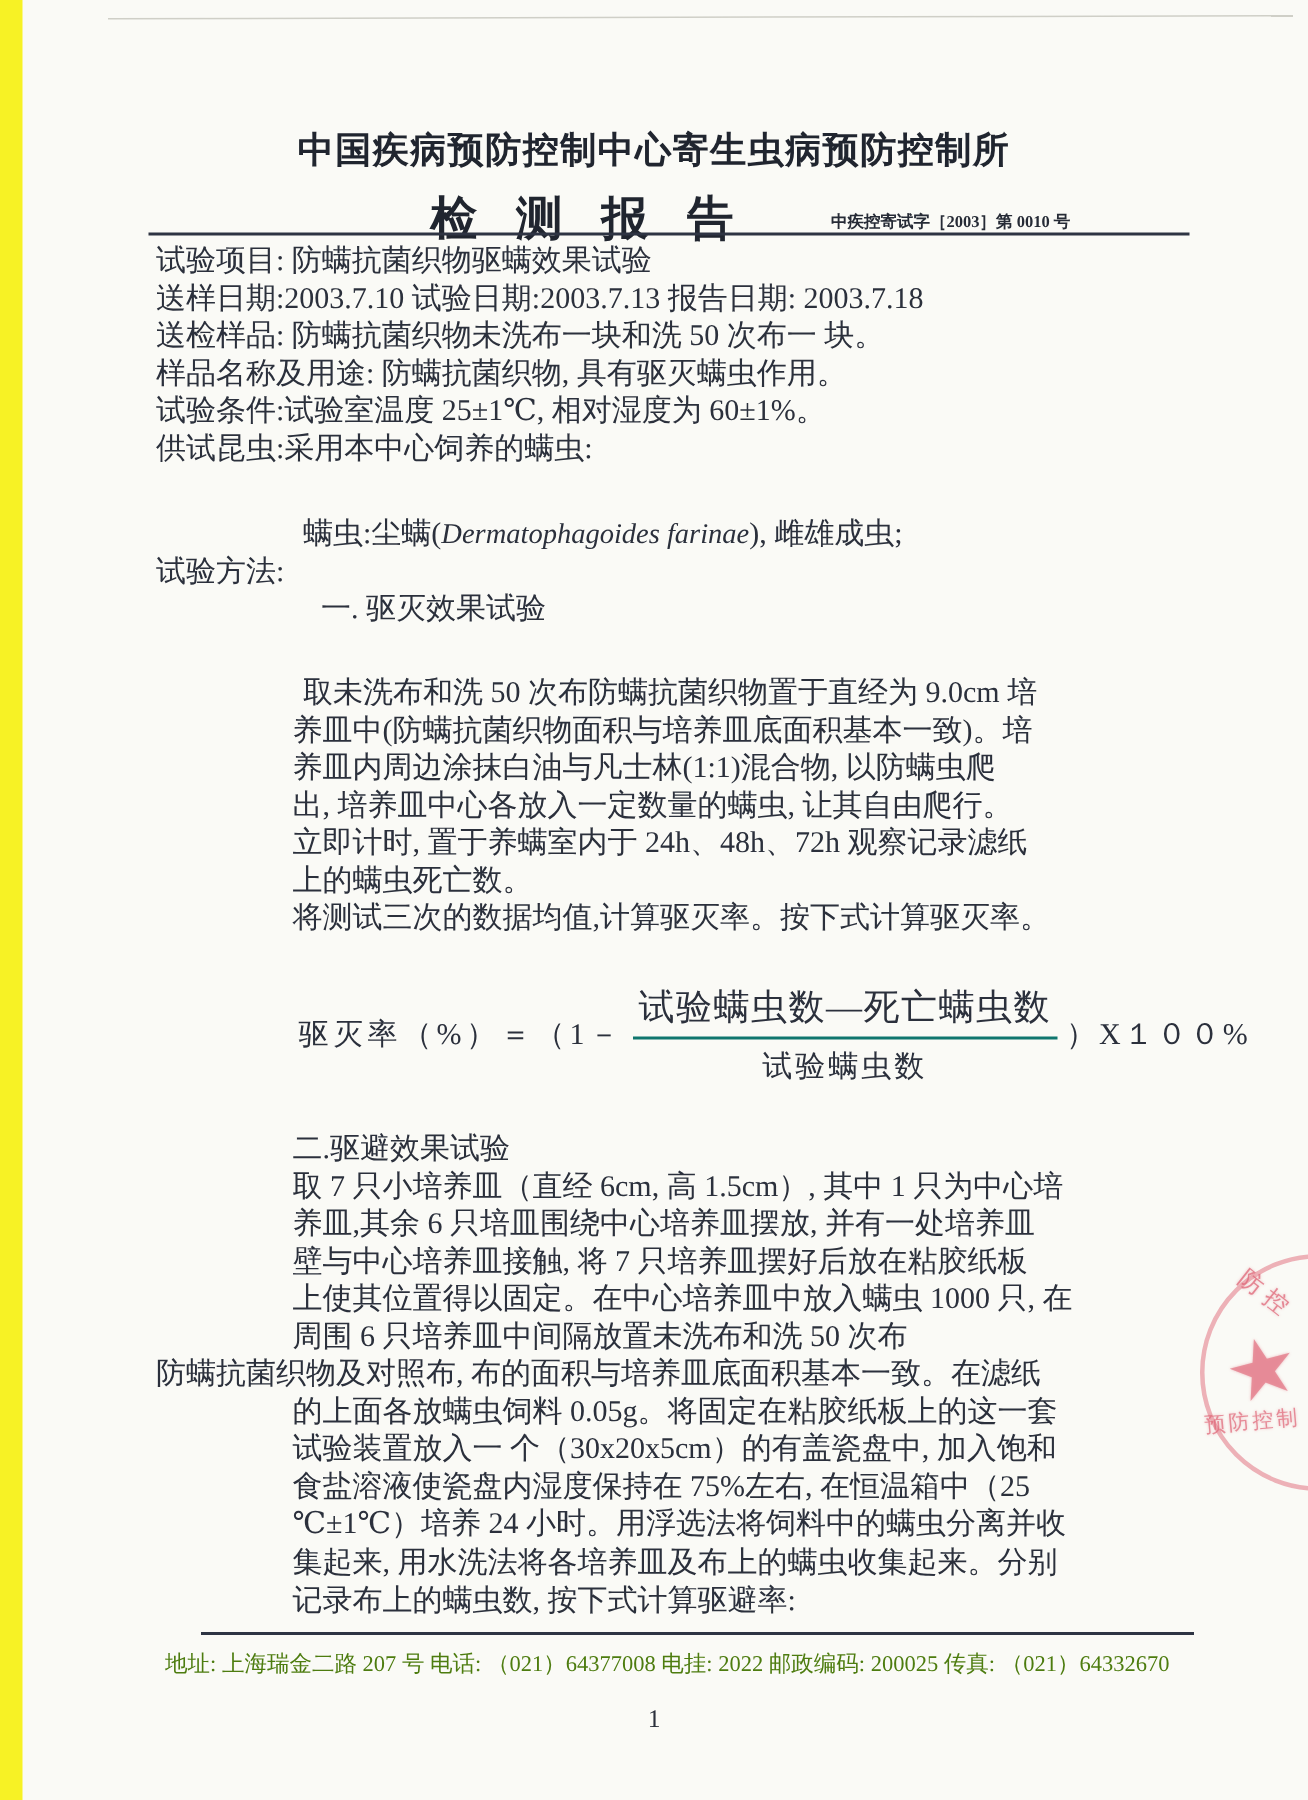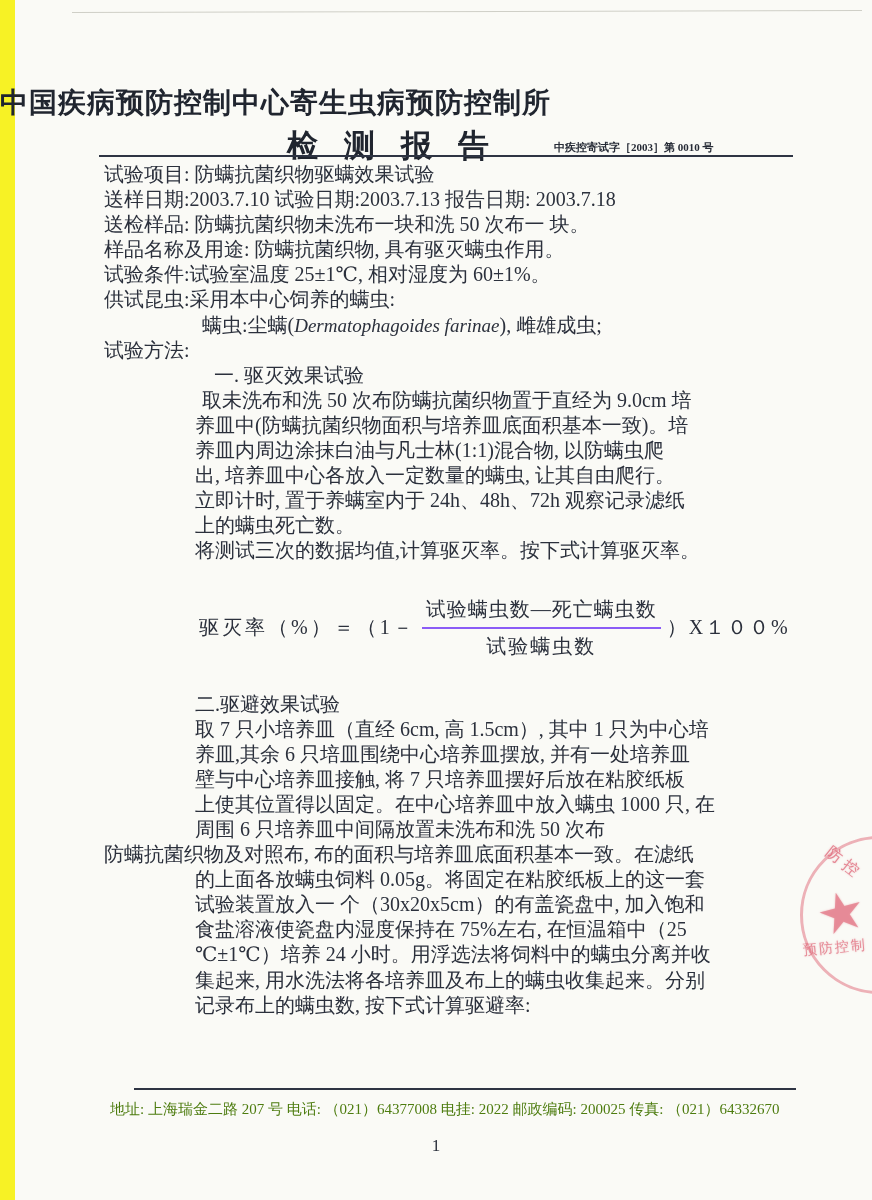--- a/index.html
+++ b/index.html
@@ -4,34 +4,34 @@
 <style>
   html,body{margin:0;padding:0;}
   #sheet{
     position:relative; width:872px; height:1200px;
     background:#fafaf6; overflow:hidden;
     font-family:"Liberation Serif","DejaVu Serif",serif;
     color:#2b303c;
   }
   .yellow-strip{position:absolute;left:0;top:0;width:15px;height:1200px;background:#f7f225;}
   .scan-top-line{position:absolute;top:11px;left:72px;width:790px;height:1px;background:#cfcfc7;transform:rotate(-0.15deg);}
-  .org-title{position:absolute;left:0;top:84px;width:872px;text-align:left;font-size:28px;font-weight:700;letter-spacing:1px;color:#20252f;white-space:nowrap;}
+  .org-title{position:absolute;left:0;top:84px;width:872px;text-align:center;font-size:24px;font-weight:700;letter-spacing:1px;color:#20252f;white-space:nowrap;}
   .report-title{position:absolute;left:287px;top:125px;font-size:31px;font-weight:700;letter-spacing:26px;color:#20252f;white-space:nowrap;}
   .report-number{position:absolute;left:554px;top:140px;font-size:11px;font-weight:700;color:#262b36;white-space:nowrap;}
   .rule-header{position:absolute;left:99px;top:155px;width:694px;height:2px;background:#2e3443;}
   .body-block{position:absolute;left:104px;top:162px;width:712px;}
   .ln{height:25.1px;line-height:25.1px;font-size:20px;white-space:nowrap;}
   .ind{padding-left:91px;}
-  .ind2{padding-left:98px;}
+  .ind2{padding-left:98px;margin-top:31px;}
   .ind3{padding-left:110px;}
   .latin{font-style:italic;font-size:19px;}
   .formula-row{height:128px;display:flex;align-items:center;padding-left:95px;}
   .formula-lhs{font-size:20px;letter-spacing:3px;white-space:nowrap;}
   .frac{display:inline-flex;flex-direction:column;align-items:center;margin:0 6px;}
-  .frac-num{font-size:20px;letter-spacing:1px;padding:0 4px 4px 4px;border-bottom:2px solid #8b5cf6;white-space:nowrap;}
+  .frac-num{font-size:24px;letter-spacing:1px;padding:0 4px 4px 4px;border-bottom:2px solid #0f766e;white-space:nowrap;}
   .frac-den{font-size:20px;letter-spacing:2px;padding-top:4px;white-space:nowrap;}
   .formula-rhs{font-size:20px;letter-spacing:2px;white-space:nowrap;text-align:center;}
   .rule-footer{position:absolute;left:134px;top:1088px;width:662px;height:2px;background:#2e3443;}
   .footer-contact{position:absolute;left:110px;top:1100px;width:720px;font-size:15px;color:#4d7c0f;white-space:nowrap;}
   .page-number{position:absolute;left:0;top:1136px;width:872px;text-align:center;font-size:17px;color:#2b303c;}
   .stamp{position:absolute;left:800px;top:836px;width:152px;height:152px;border:3px solid rgba(223,103,120,.5);border-radius:50%;}
   .stamp-star{position:absolute;left:14px;top:42px;font-size:54px;color:rgba(228,125,140,.78);transform:rotate(-15deg);text-shadow:0 0 2px rgba(223,103,120,.45);font-family:"DejaVu Sans",sans-serif;}
   .stamp-arc{position:absolute;left:20px;top:14px;font-size:16px;letter-spacing:5px;color:rgba(223,103,120,.75);transform:rotate(38deg);text-shadow:0 0 2px rgba(223,103,120,.4);white-space:nowrap;}
   .stamp-bottom{position:absolute;left:0px;top:100px;font-size:14px;letter-spacing:2px;color:rgba(223,103,120,.7);transform:rotate(-5deg);text-shadow:0 0 2px rgba(223,103,120,.4);white-space:nowrap;}
 </style>

